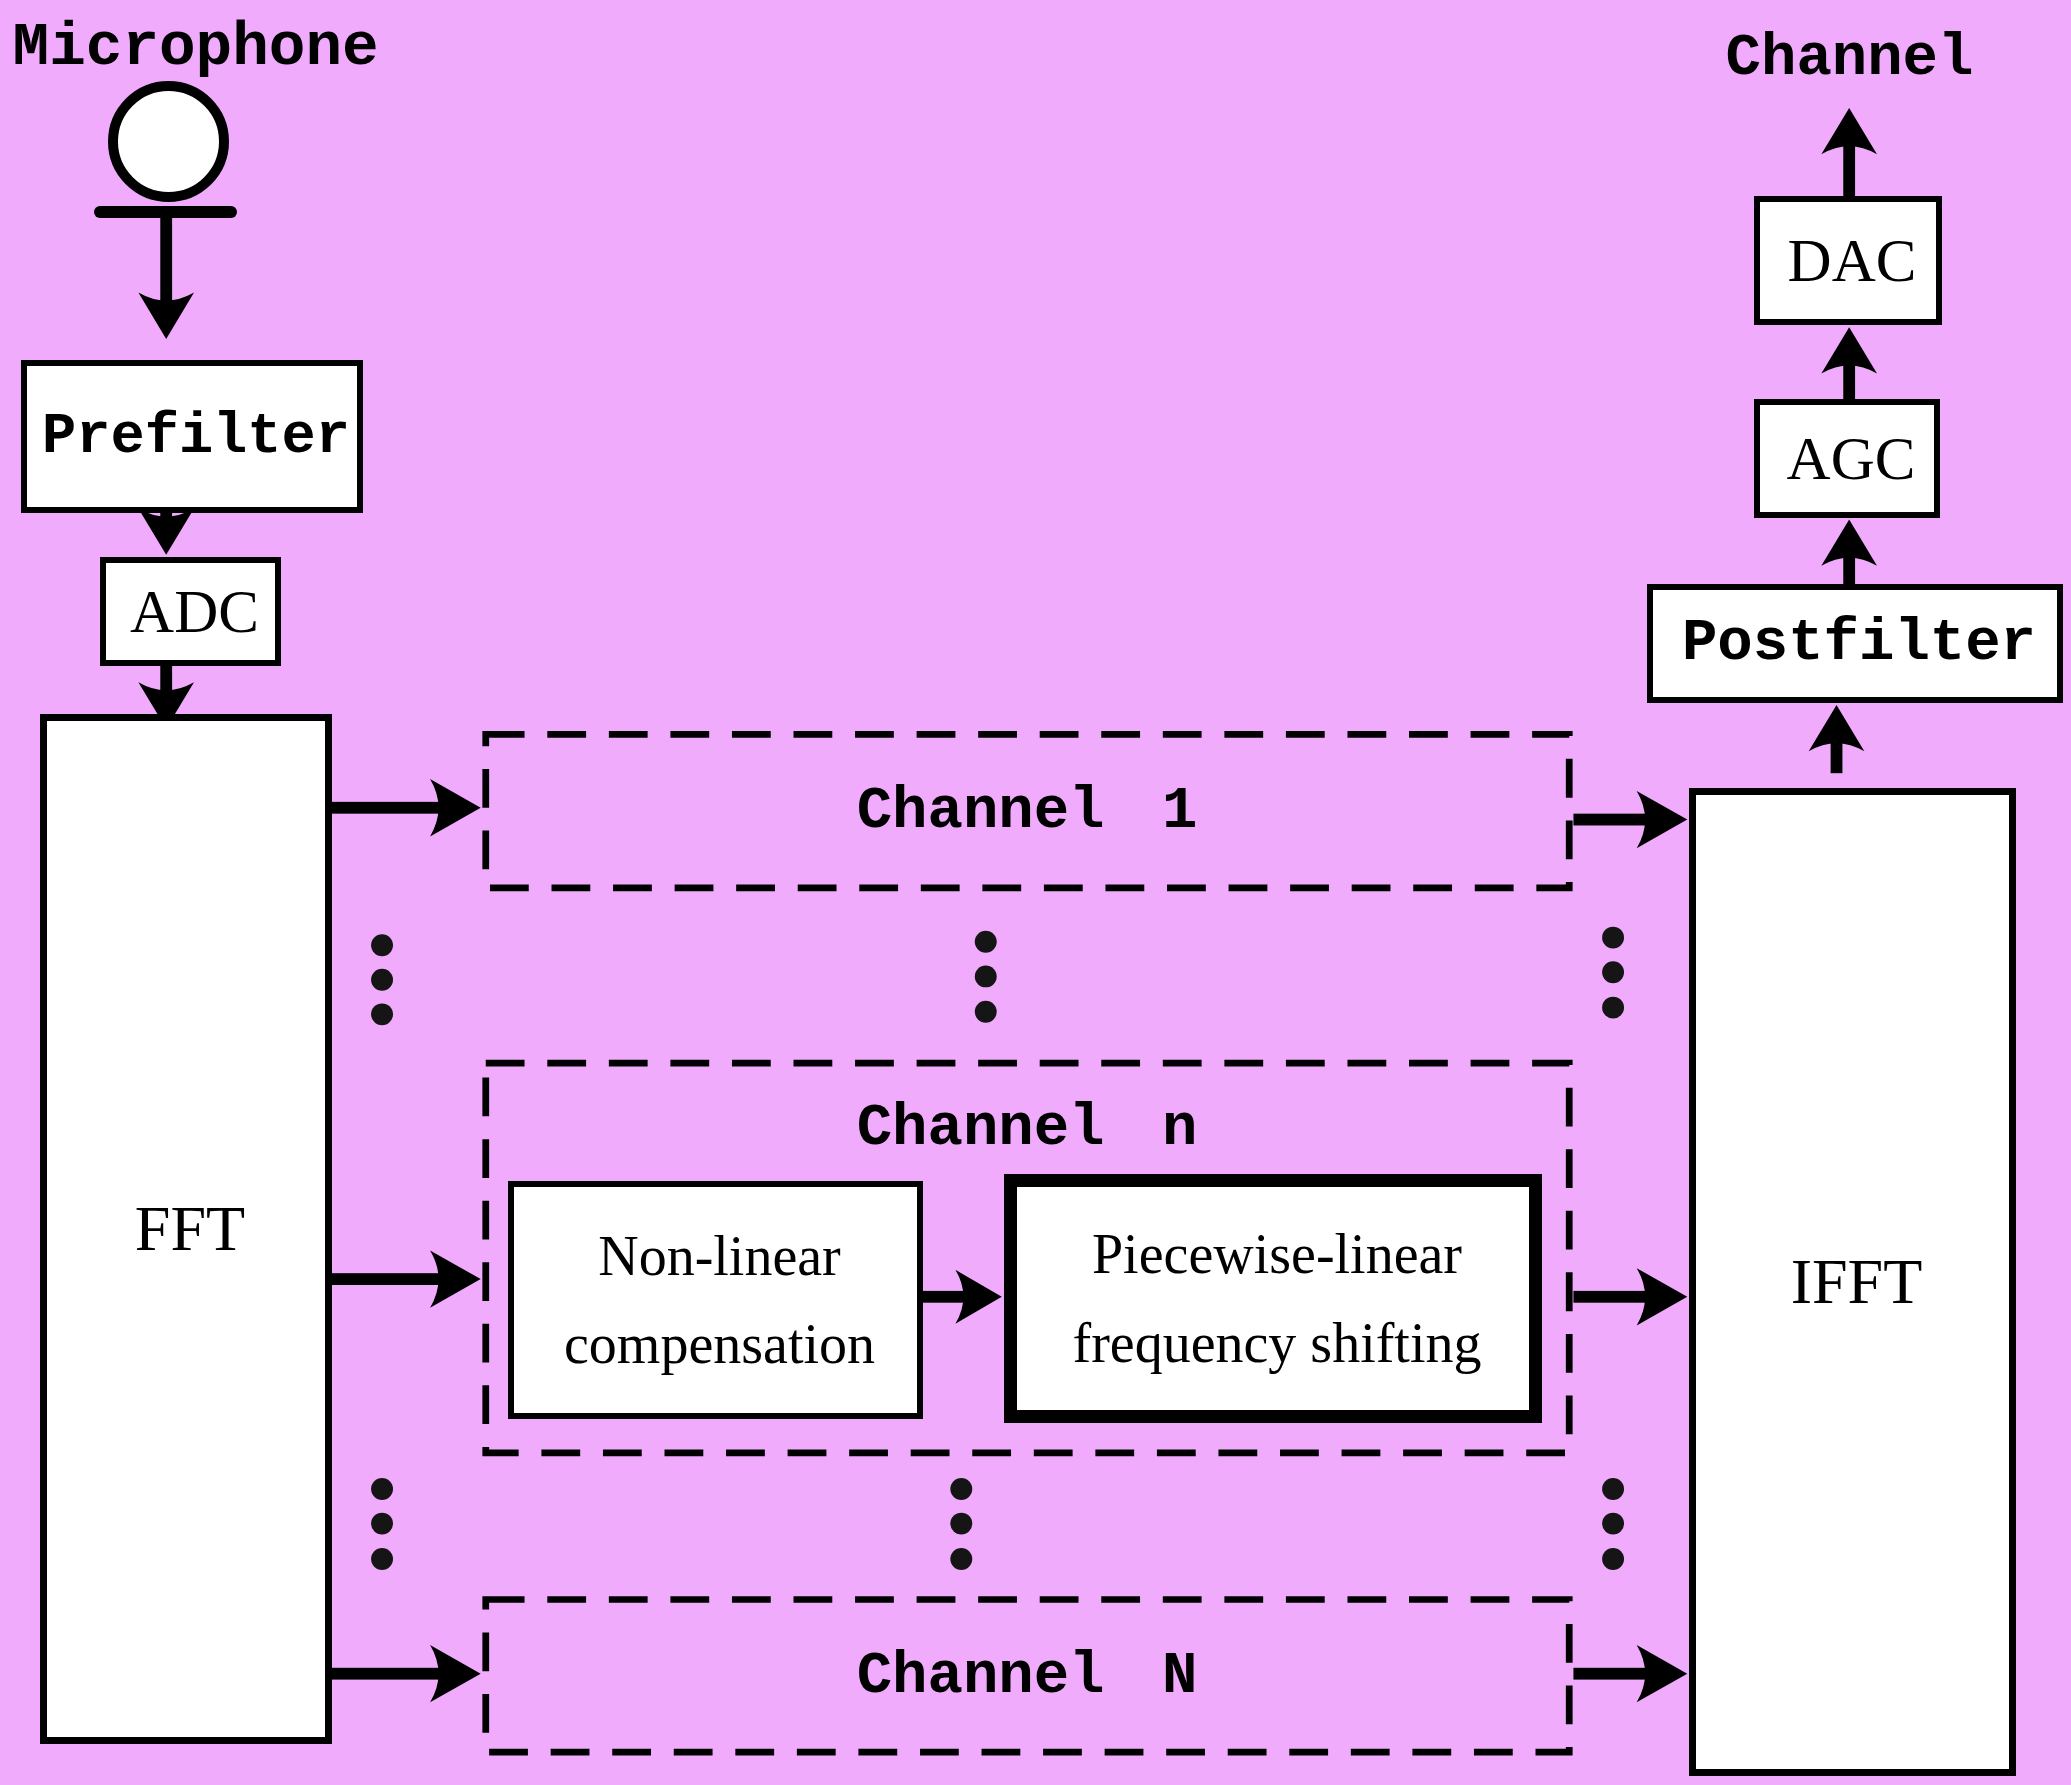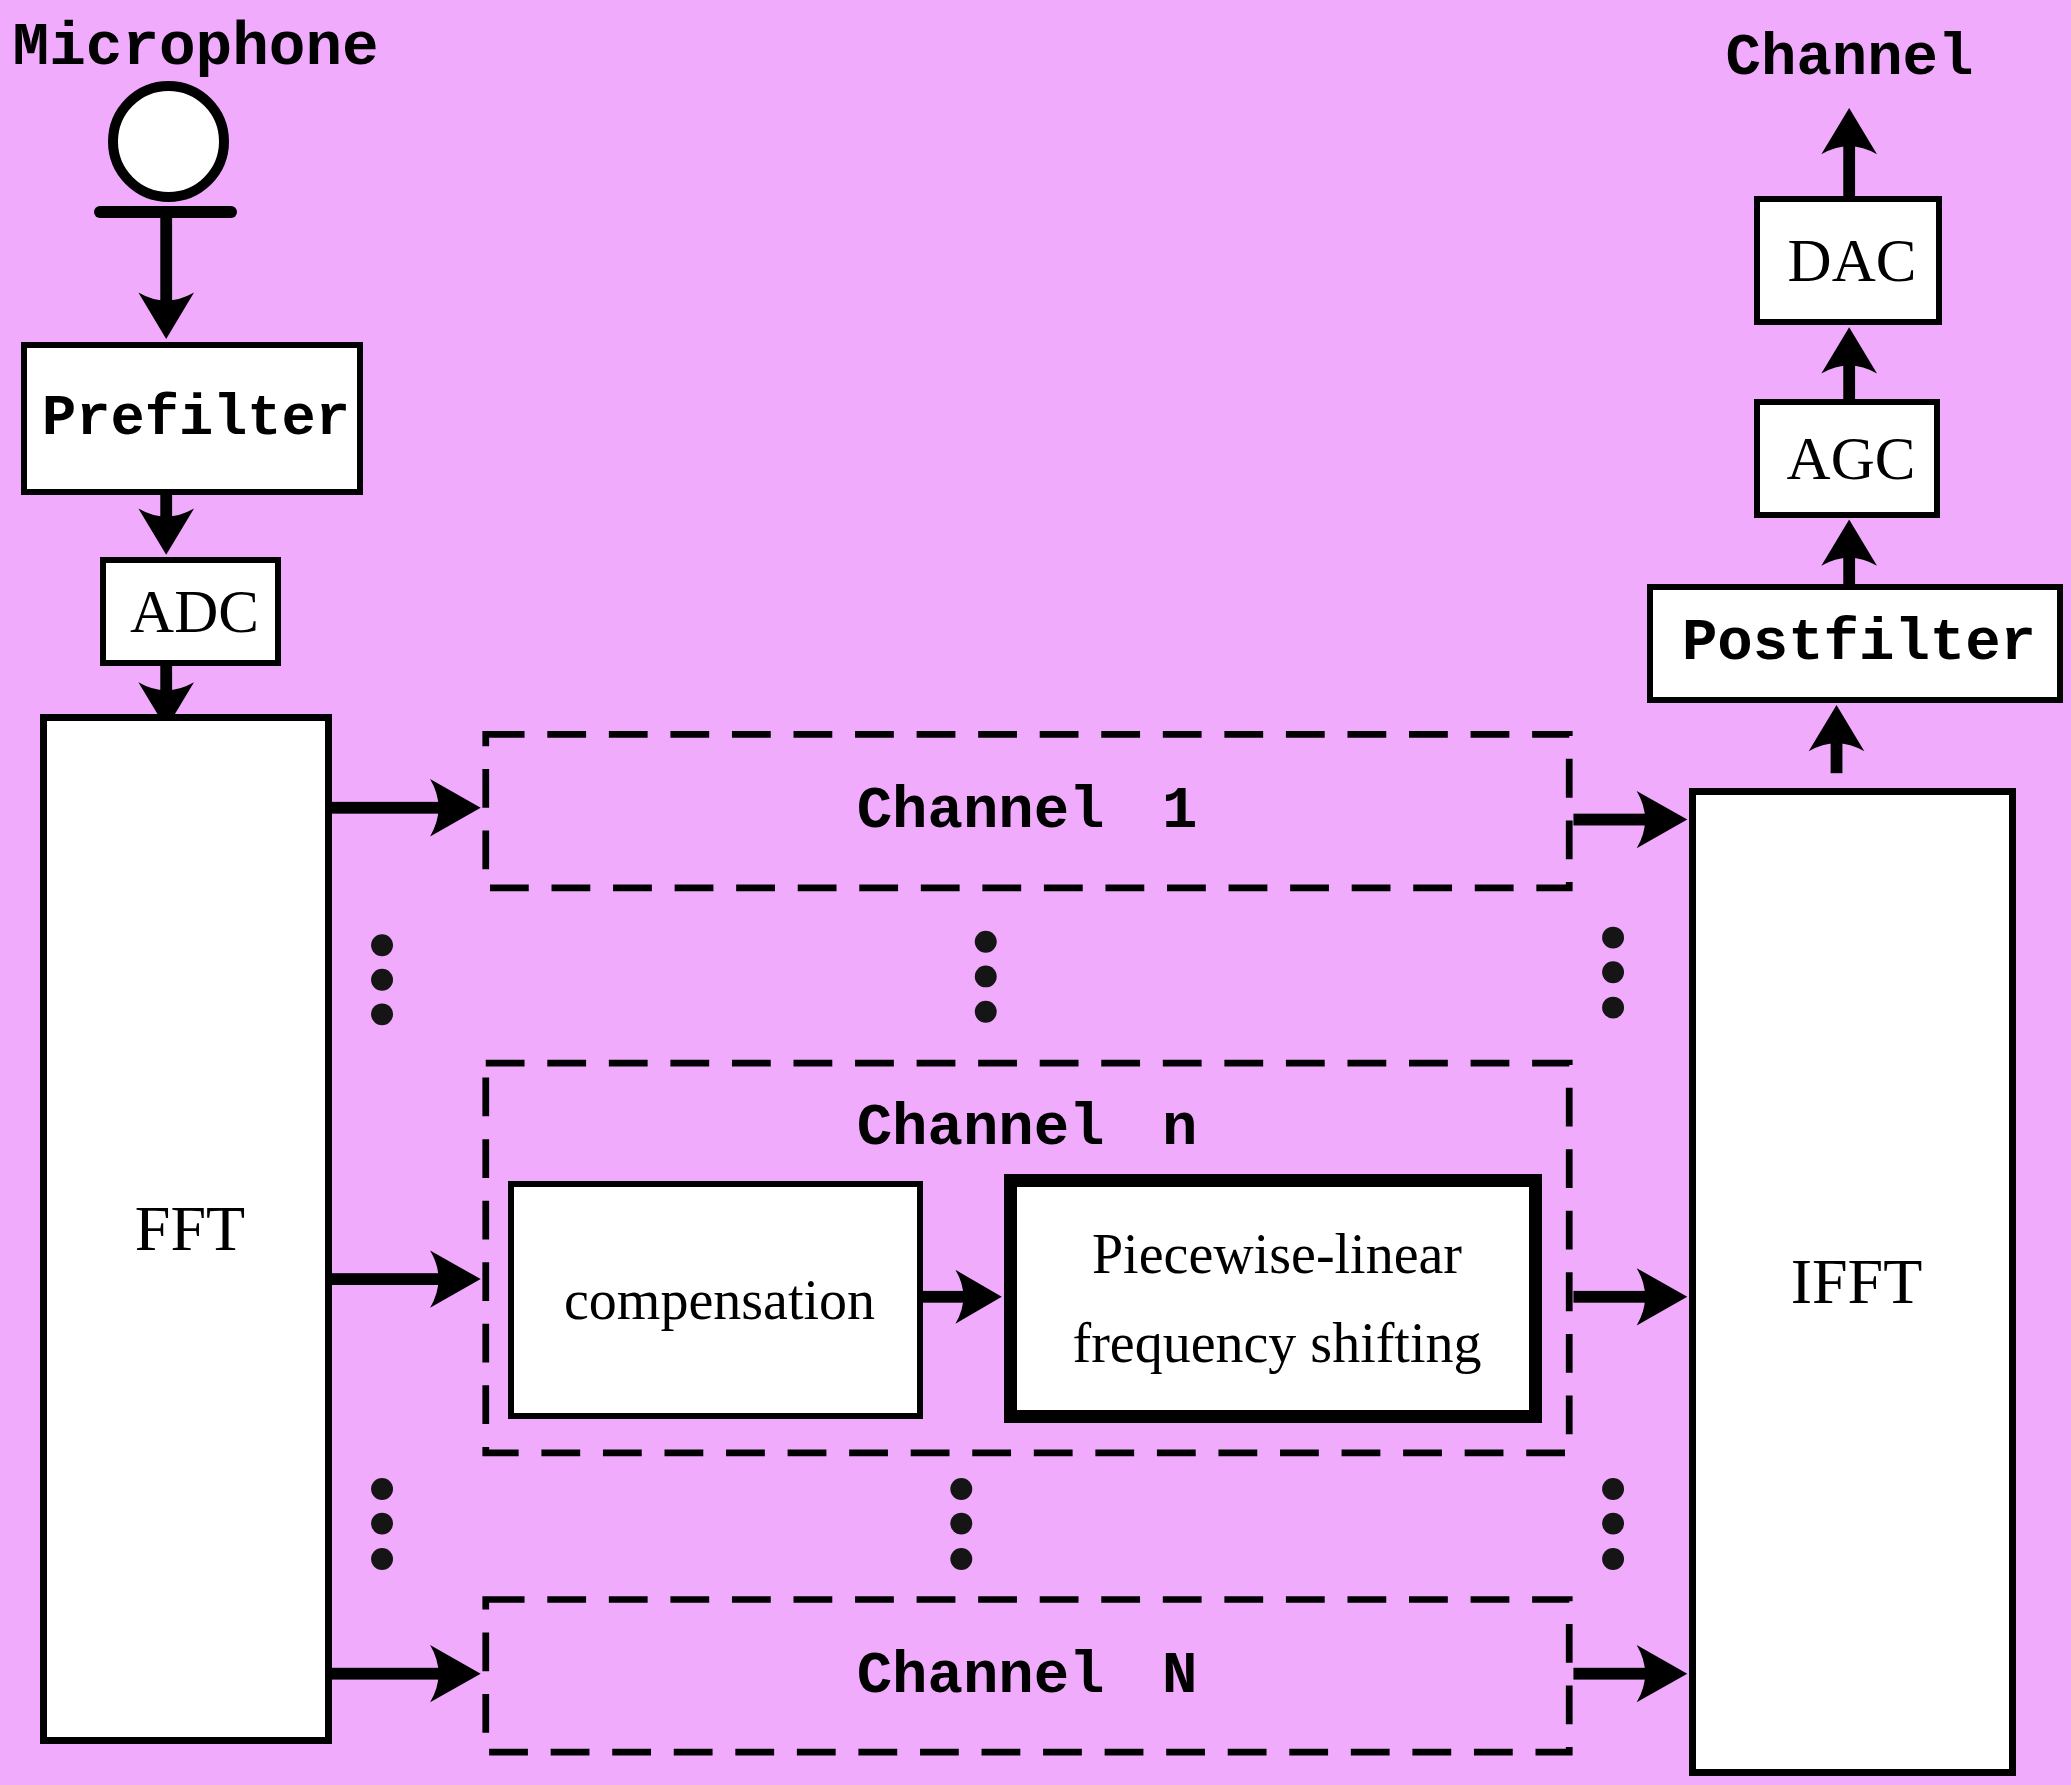--- a/index.html
+++ b/index.html
@@ -125,40 +125,41 @@
           <circle cx="1913" cy="1807" r="13"></circle>
           <circle cx="1913" cy="1849" r="13"></circle>
       </g>
     </g>
   </svg>
 
   <div class="label mono" style="left:12.6px;top:12.6px;font-size:61px;">Microphone</div>
   <span id="mic-circle"></span>
   <span id="mic-bar"></span>
 
-  <div class="box mono" style="left:21px;top:342px;width:342px;height:153px;font-size:57px;">
+  <div class="box mono" style="left:21px;top:360px;width:342px;height:153px;font-size:57px;">
     <span>Prefilter</span>
   </div>
 
   <div class="box serif" style="left:100px;top:557px;width:181px;height:109px;font-size:61px;">
     <span>ADC</span>
   </div>
 
   <div class="box serif" style="left:40px;top:714px;width:292px;height:1030px;border-width:7.6px;font-size:64px;text-align:right;">
     <span>FFT</span>
   </div>
 
   <div class="label channel-label" style="left:482px;top:735px;width:1090px;height:153px;">Channel 1</div>
 
   <div class="label channel-label" style="left:482px;top:1088px;width:1090px;height:81px;">Channel n</div>
 
   <div class="label channel-label" style="left:482px;top:1600px;width:1090px;height:153px;">Channel N</div>
 
   <div class="box serif" style="left:508px;top:1181px;width:415px;height:238px;font-size:56px;line-height:1.58;">
     <span>
+      <span style="display:block">Non-linear</span>
       <span style="display:block">compensation</span>
     </span>
   </div>
 
   <div class="box serif" style="left:1004px;top:1174px;width:538px;height:249px;border-width:13.5px;font-size:56px;line-height:1.58;">
     <span>
       <span style="display:block">Piecewise-linear</span>
       <span style="display:block">frequency shifting</span>
     </span>
   </div>

